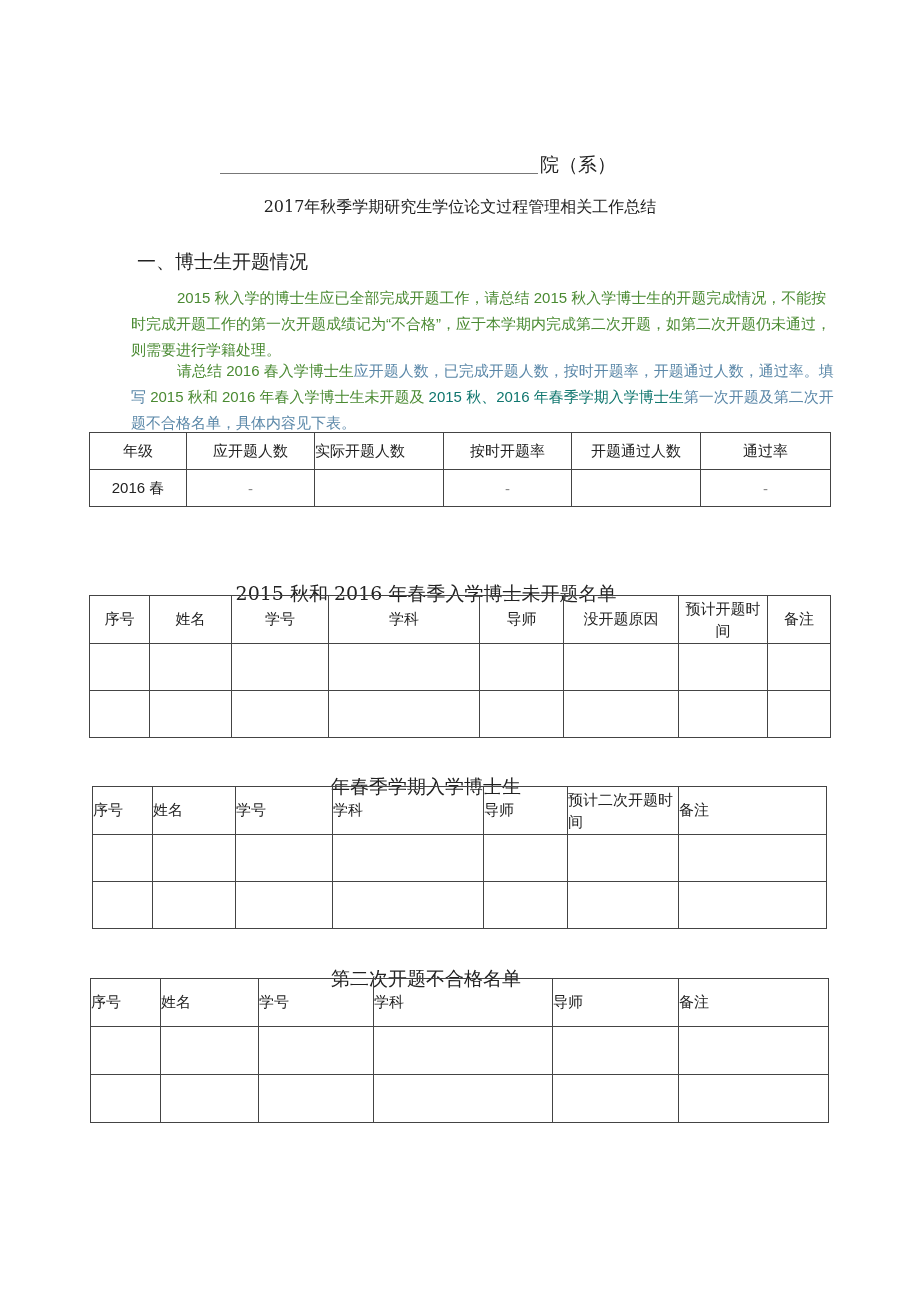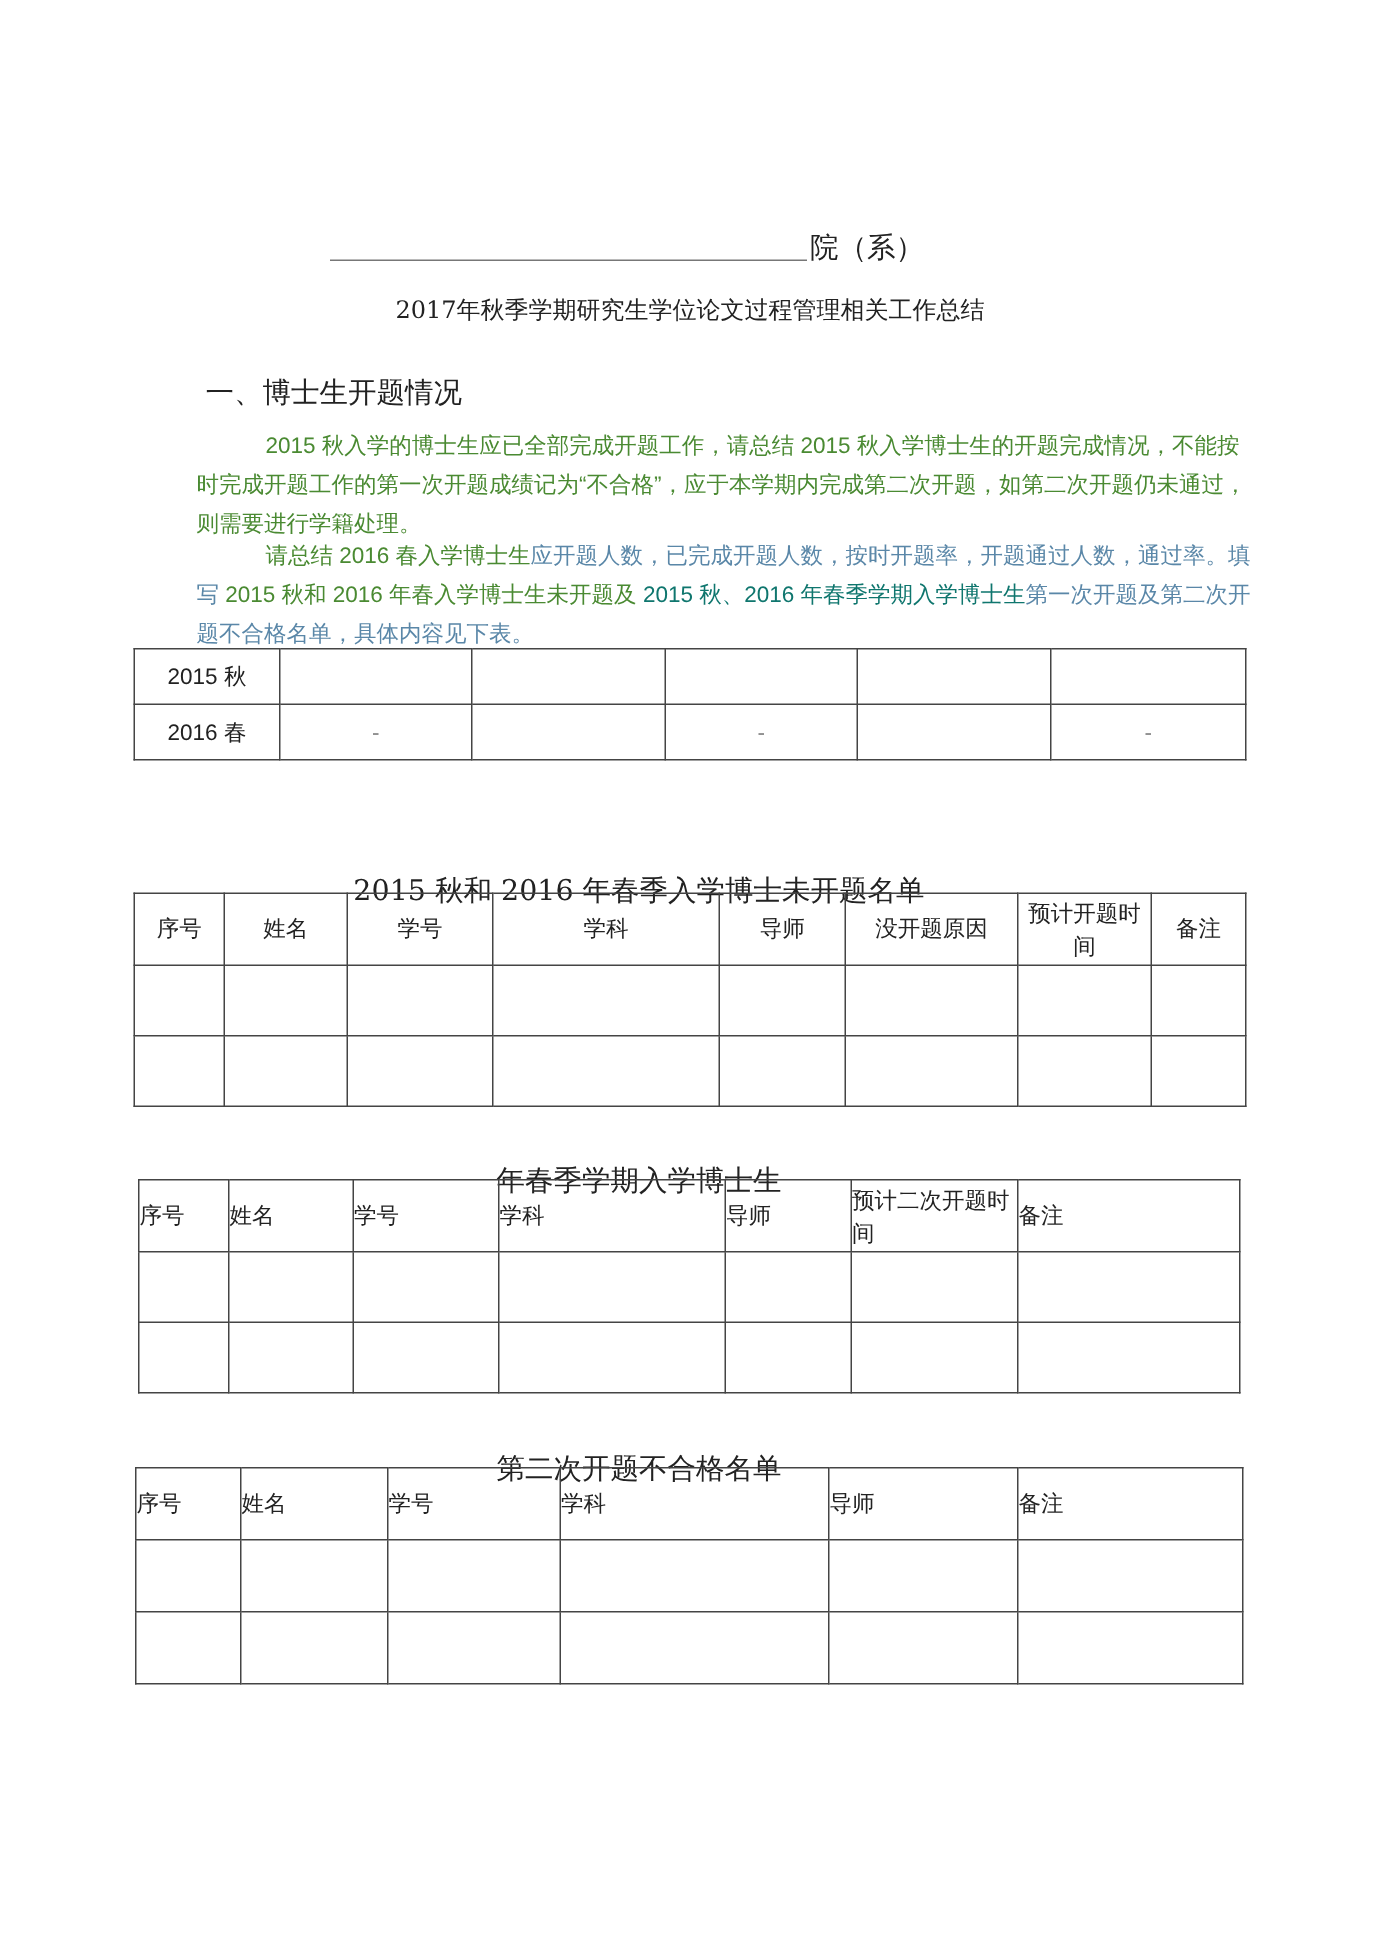--- a/index.html
+++ b/index.html
@@ -55,27 +55,27 @@
 <table class="t1">
   <colgroup>
     <col style="width:97px">
       <col style="width:128px">
       <col style="width:129px">
       <col style="width:128px">
       <col style="width:129px">
       <col style="width:130px">
   </colgroup>
   <tbody>
-  <tr style="height:37px">
-    <td>2015 秋</td>
-    <td></td>
-    <td></td>
-    <td></td>
-    <td></td>
-    <td></td>
+      <tr style="height:37px">
+    <td>年级</td>
+    <td>应开题人数</td>
+    <td style="text-align:left">实际开题人数</td>
+    <td>按时开题率</td>
+    <td>开题通过人数</td>
+    <td>通过率</td>
   </tr>
   <tr style="height:37px">
     <td>2016 春</td>
     <td class="dash">-</td>
     <td></td>
     <td class="dash">-</td>
     <td></td>
     <td class="dash">-</td>
   </tr>
 </tbody>

